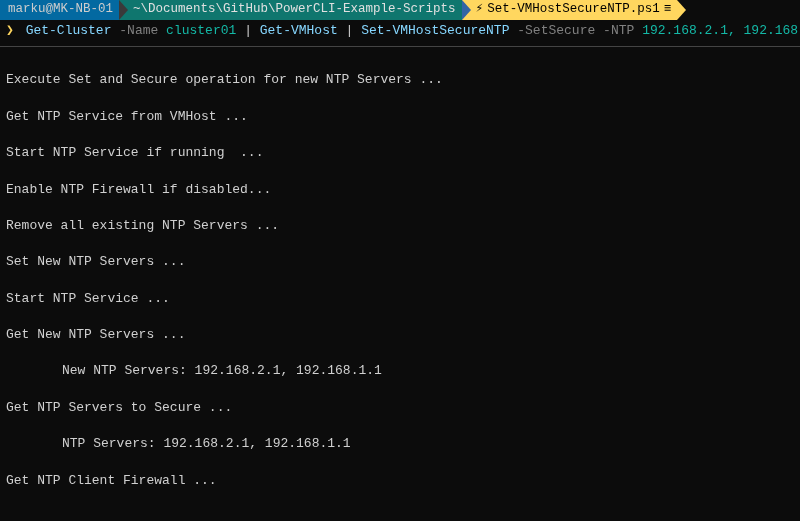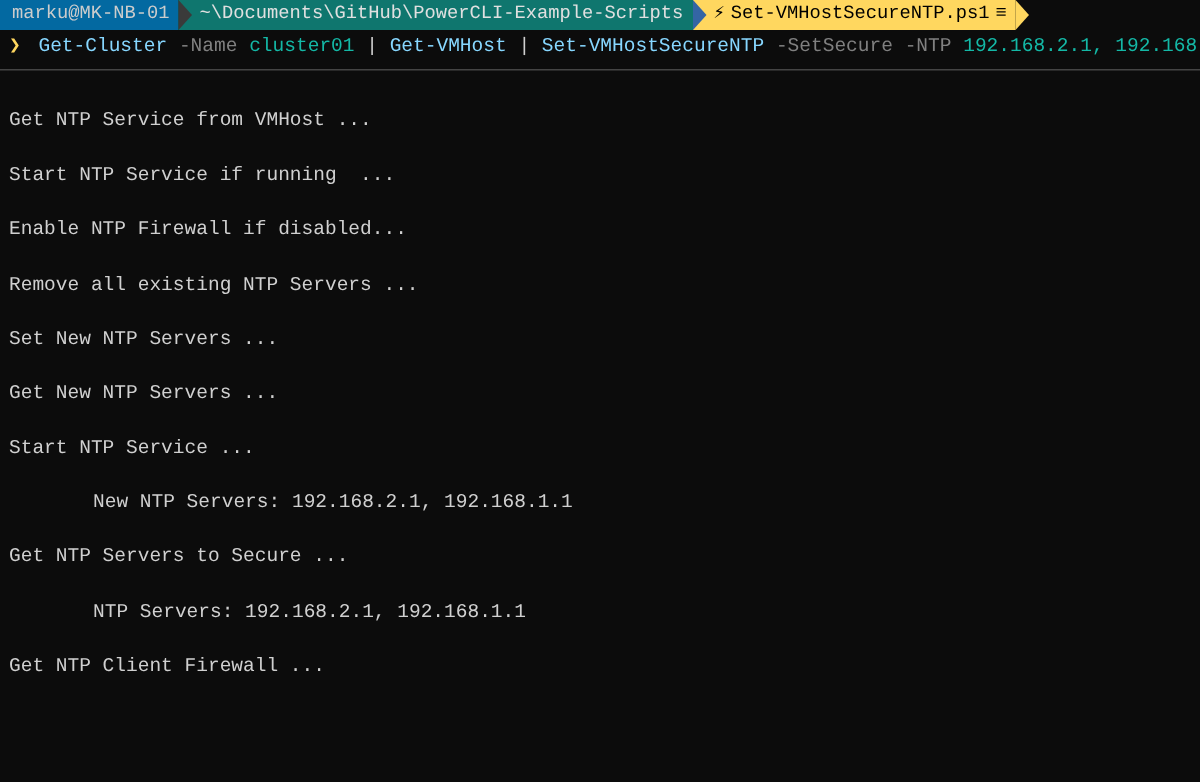--- a/index.html
+++ b/index.html
@@ -92,27 +92,28 @@
   <span class="pipe"> <span>|</span> </span>
   <span class="cmd">Get-VMHost</span>
   <span class="pipe"> <span>|</span> </span>
   <span class="cmd">Set-VMHostSecureNTP</span>
   <span class="param"> <span>-SetSecure</span></span>
   <span class="param"> <span>-NTP</span></span>
   <span class="val"> <span>192.168.2.1, 192.168.1.1</span></span>
 </div>
 
 <div class="output">
+<span class="line">Execute Set and Secure operation for new NTP Servers ...</span>
 <span class="line">Get NTP Service from VMHost ...</span>
 <span class="line">Start NTP Service if running  ...</span>
 <span class="line">Enable NTP Firewall if disabled...</span>
 <span class="line">Remove all existing NTP Servers ...</span>
 <span class="line">Set New NTP Servers ...</span>
+<span class="line">Start NTP Service ...</span>
 <span class="line">Get New NTP Servers ...</span>
-<span class="line">Start NTP Service ...</span>
 <span class="indent">New NTP Servers: 192.168.2.1, 192.168.1.1</span>
 <span class="line">Get NTP Servers to Secure ...</span>
 <span class="indent">NTP Servers: 192.168.2.1, 192.168.1.1</span>
 <span class="line">Get NTP Client Firewall ...</span>
 
 
 
 
 
 

